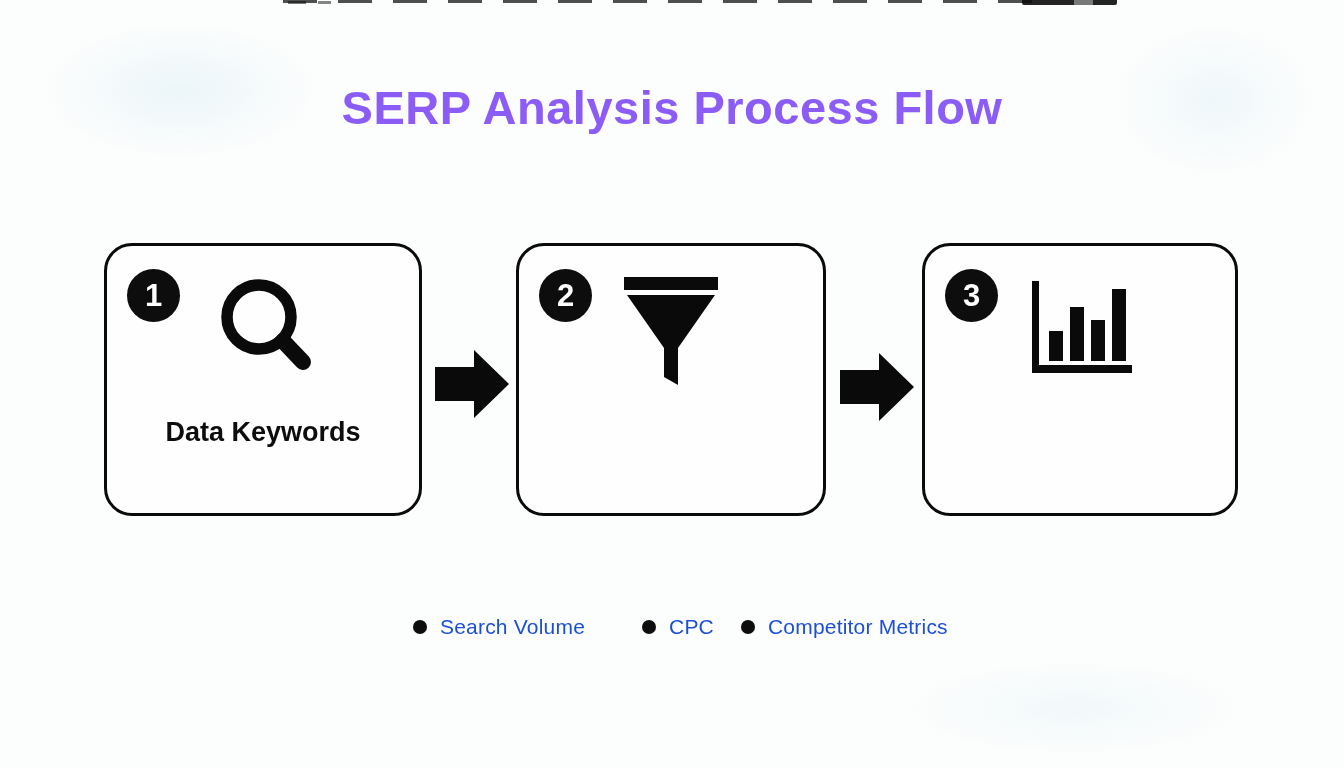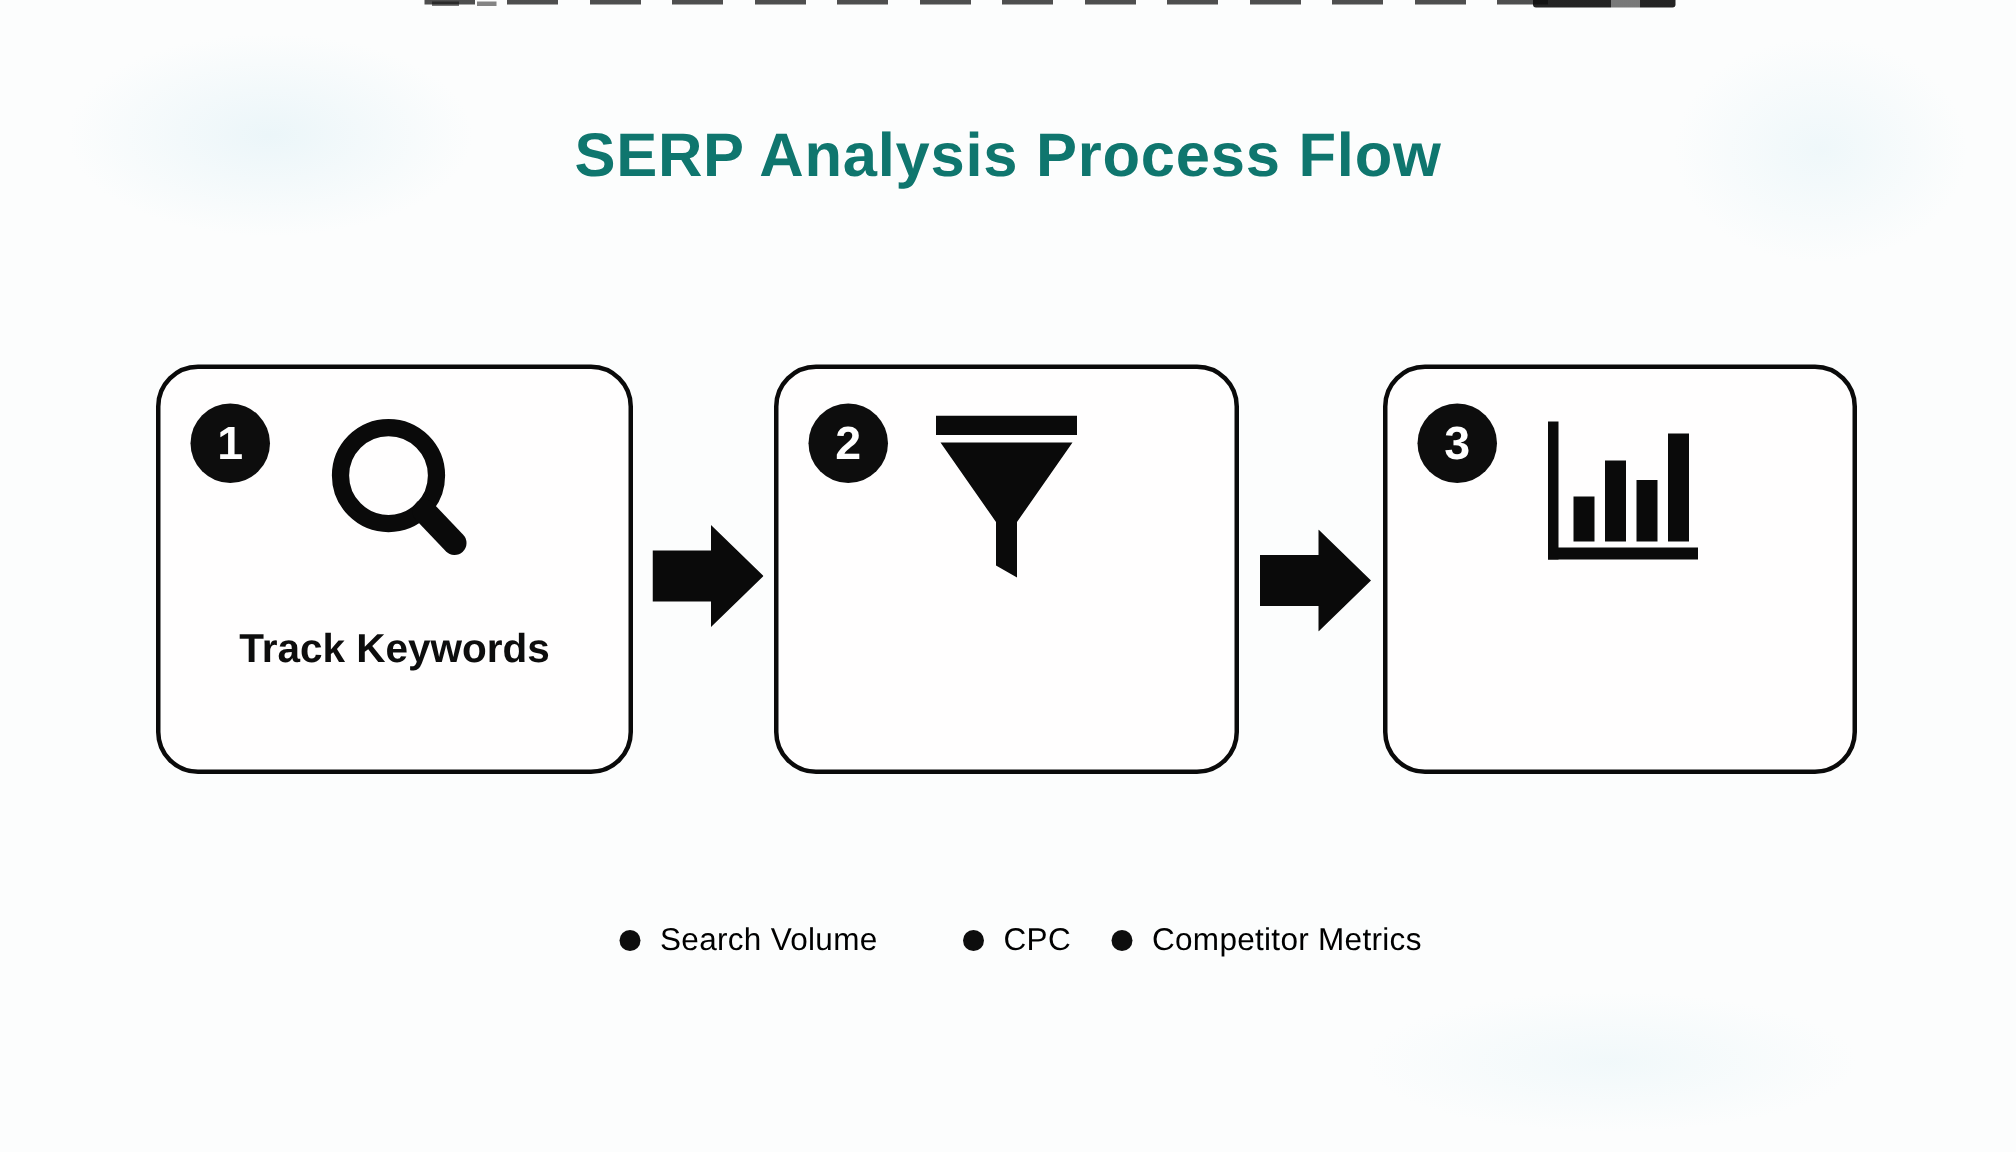--- a/index.html
+++ b/index.html
@@ -33,22 +33,22 @@
     position: absolute; top: 0; left: 1022px; width: 95px; height: 5px;
     background: linear-gradient(90deg, rgba(12,12,12,0.9) 0 55%, rgba(12,12,12,0.55) 55% 75%, rgba(12,12,12,0.9) 75%);
     border-radius: 0 0 2px 2px;
   }
   .artifact-dash-a { position: absolute; top: 1px; left: 288px; width: 18px; height: 3px; background: rgba(12,12,12,0.55); }
   .artifact-dash-b { position: absolute; top: 1px; left: 318px; width: 13px; height: 3px; background: rgba(12,12,12,0.5); }
 
   .title {
     position: absolute; left: 0; right: 0; top: 80px;
     text-align: center;
-    font-size: 41px; font-weight: bold; letter-spacing: 0.5px;
-    color: #0f766e;
+    font-size: 47px; font-weight: bold; letter-spacing: 0.5px;
+    color: #8b5cf6;
   }
 
   .step-box {
     position: absolute; top: 243px; height: 273px;
     background: #fffefe;
     border: 3.5px solid #0a0a0a;
     border-radius: 28px;
   }
   .box-1 { left: 104px; width: 318px; }
   .box-2 { left: 516px; width: 310px; }
@@ -88,21 +88,21 @@
     position: absolute; left: 413px; top: 615px;
     display: flex; align-items: center;
   }
   .legend-item { display: flex; align-items: center; }
   .legend-item + .legend-item.gap-wide { margin-left: 57px; }
   .legend-item + .legend-item.gap-narrow { margin-left: 27px; }
   .legend-dot {
     width: 14px; height: 14px; border-radius: 50%;
     background: #0d0d0d; margin-right: 13px; flex: 0 0 auto;
   }
-  .legend-text { font-size: 21px; color: #000000; letter-spacing: 0.2px; }
+  .legend-text { font-size: 21px; color: #1d4ed8; letter-spacing: 0.2px; }
 </style>
 </head>
 <body>
 
 <div class="stage">
 
   <div class="tint tint-tl"></div>
   <div class="tint tint-tr"></div>
   <div class="tint tint-br"></div>
 
@@ -117,21 +117,21 @@
     <div class="badge">
       <span>1</span>
     </div>
     <div class="icon-wrap icon-wrap-1">
       <svg width="108" height="110" viewBox="0 0 108 110" aria-hidden="true">
         <circle cx="50" cy="46" r="32" fill="none" stroke="#0a0a0a" stroke-width="11.5"></circle>
         <line x1="74" y1="70" x2="94" y2="91" stroke="#0a0a0a" stroke-width="16" stroke-linecap="round"></line>
       </svg>
     </div>
     <div class="step-label label-1">
-      <div>Track Keywords</div>
+      <div>Data Keywords</div>
     </div>
   </div>
 
   <div class="flow-arrow arrow-1">
     <svg width="74" height="68" viewBox="0 0 74 68" aria-hidden="true">
       <polygon points="0,17 39,17 39,0 74,34 39,68 39,51 0,51" fill="#0a0a0a"></polygon>
     </svg>
   </div>
 
   <div class="step-box box-2">

